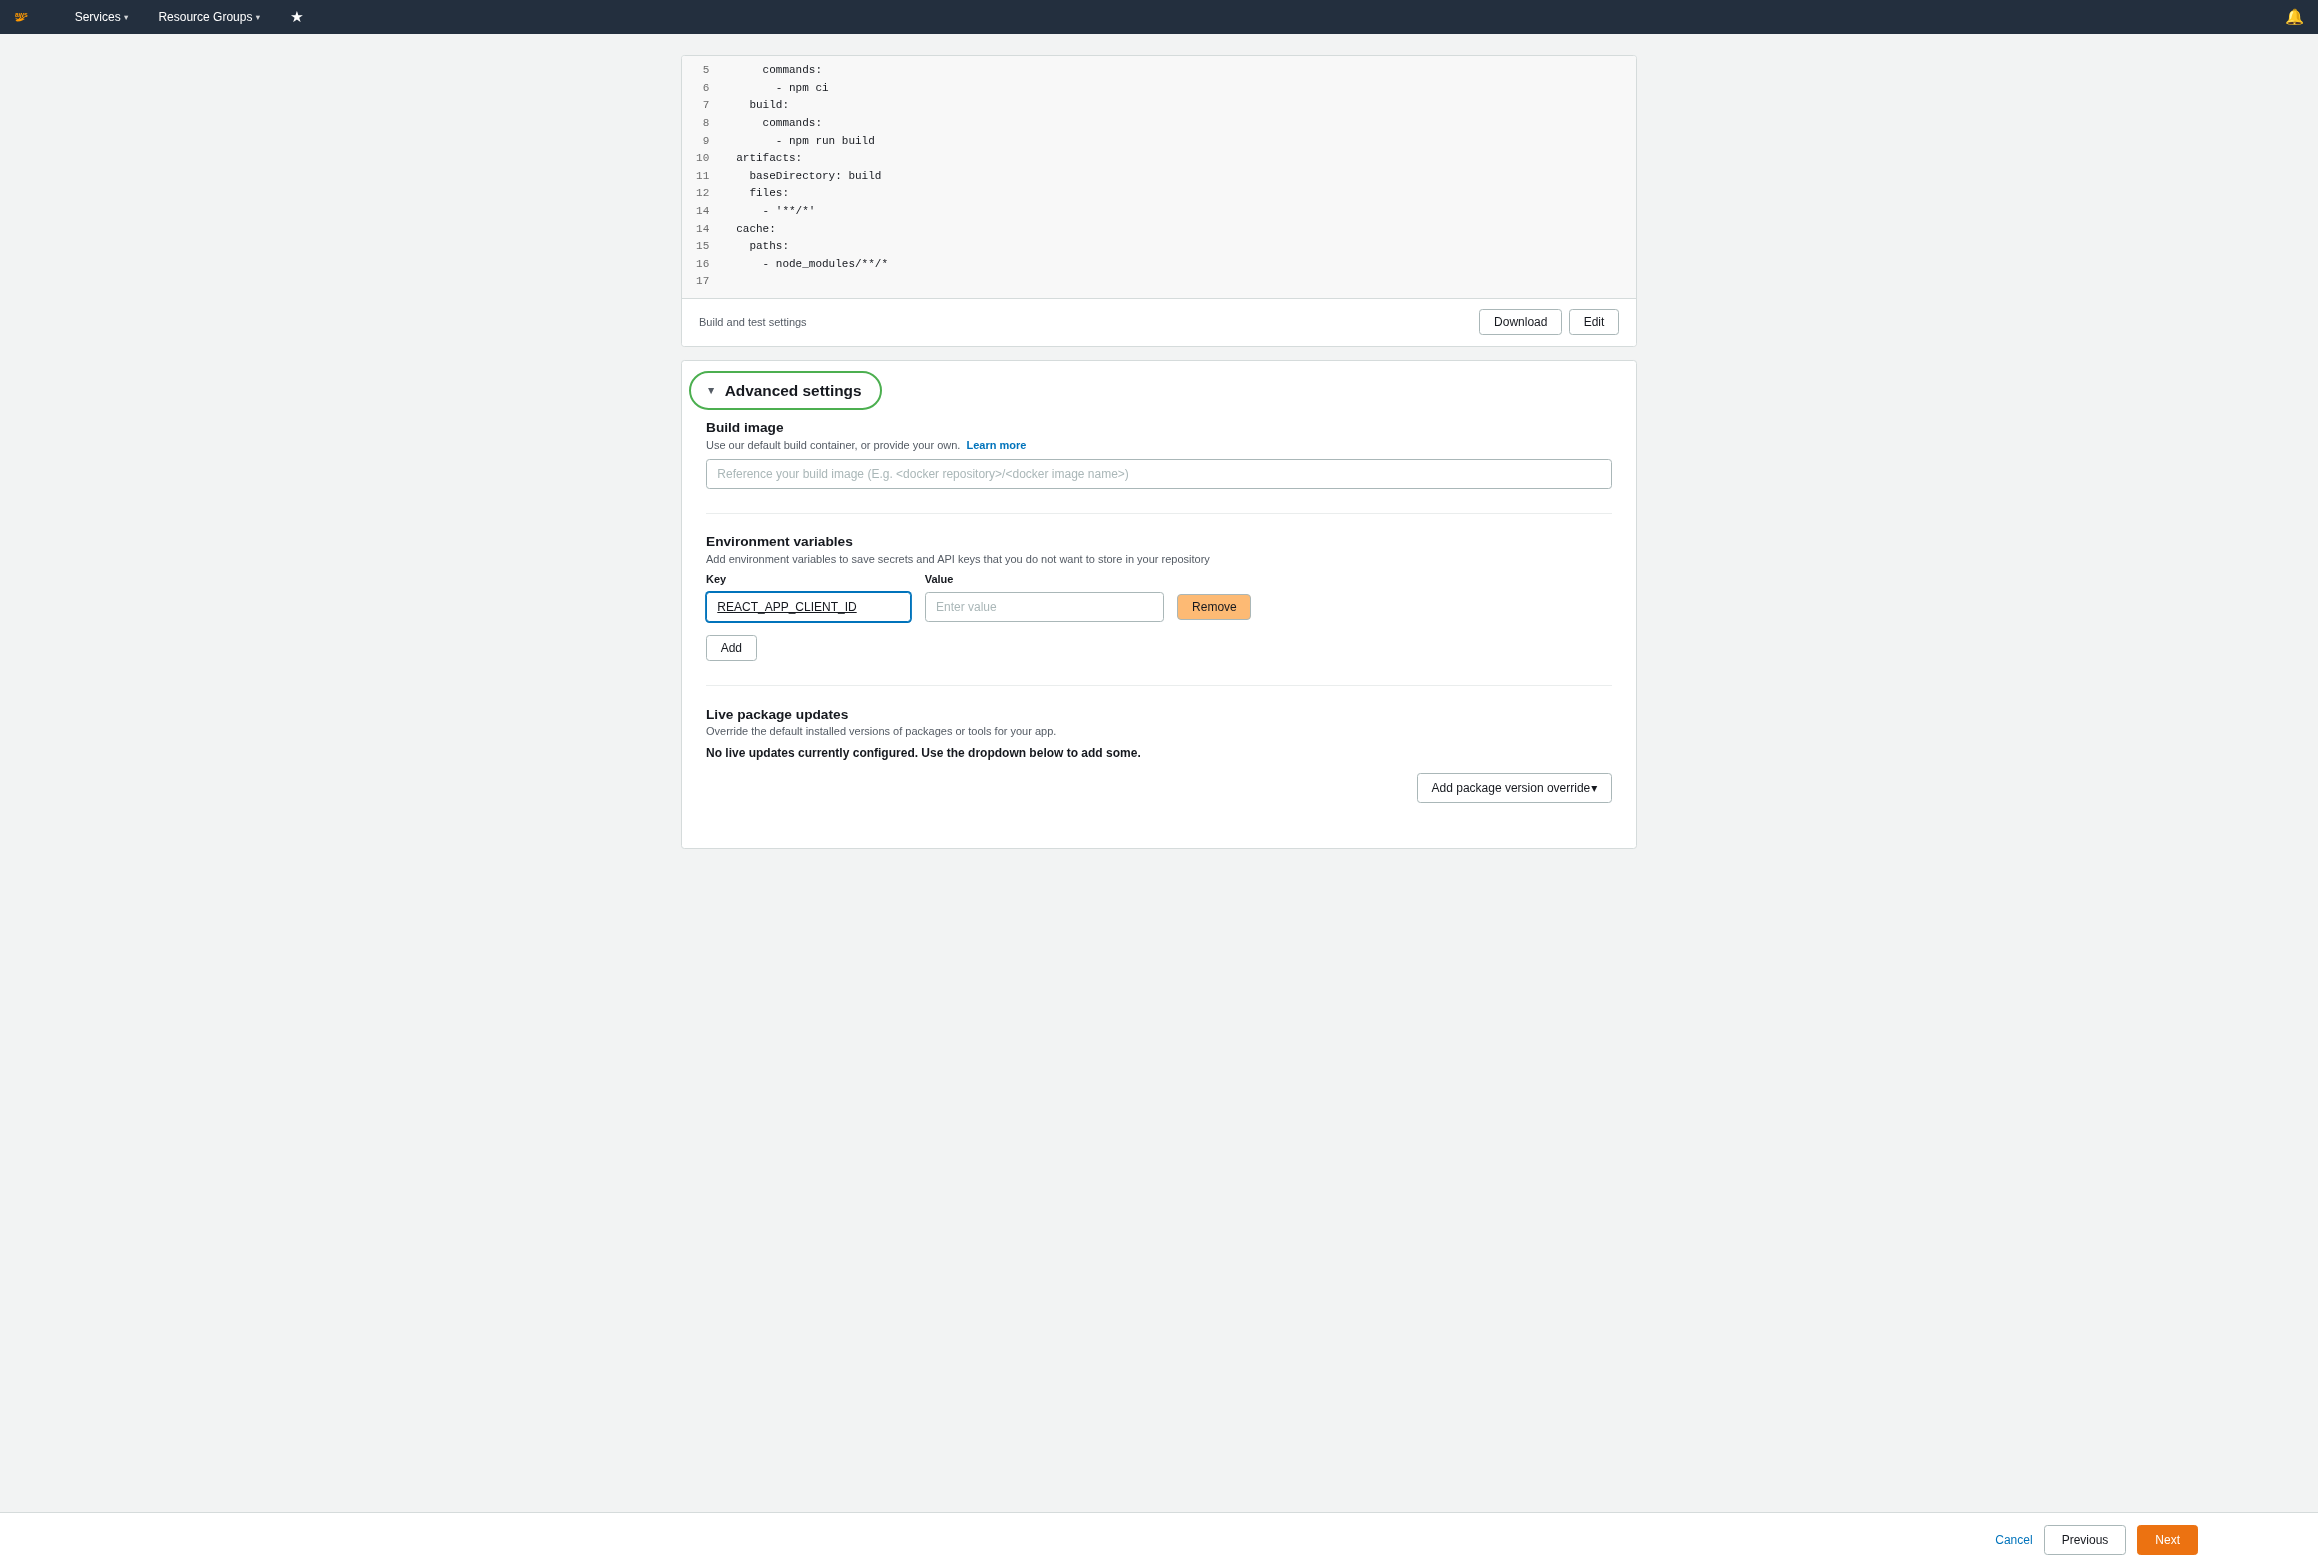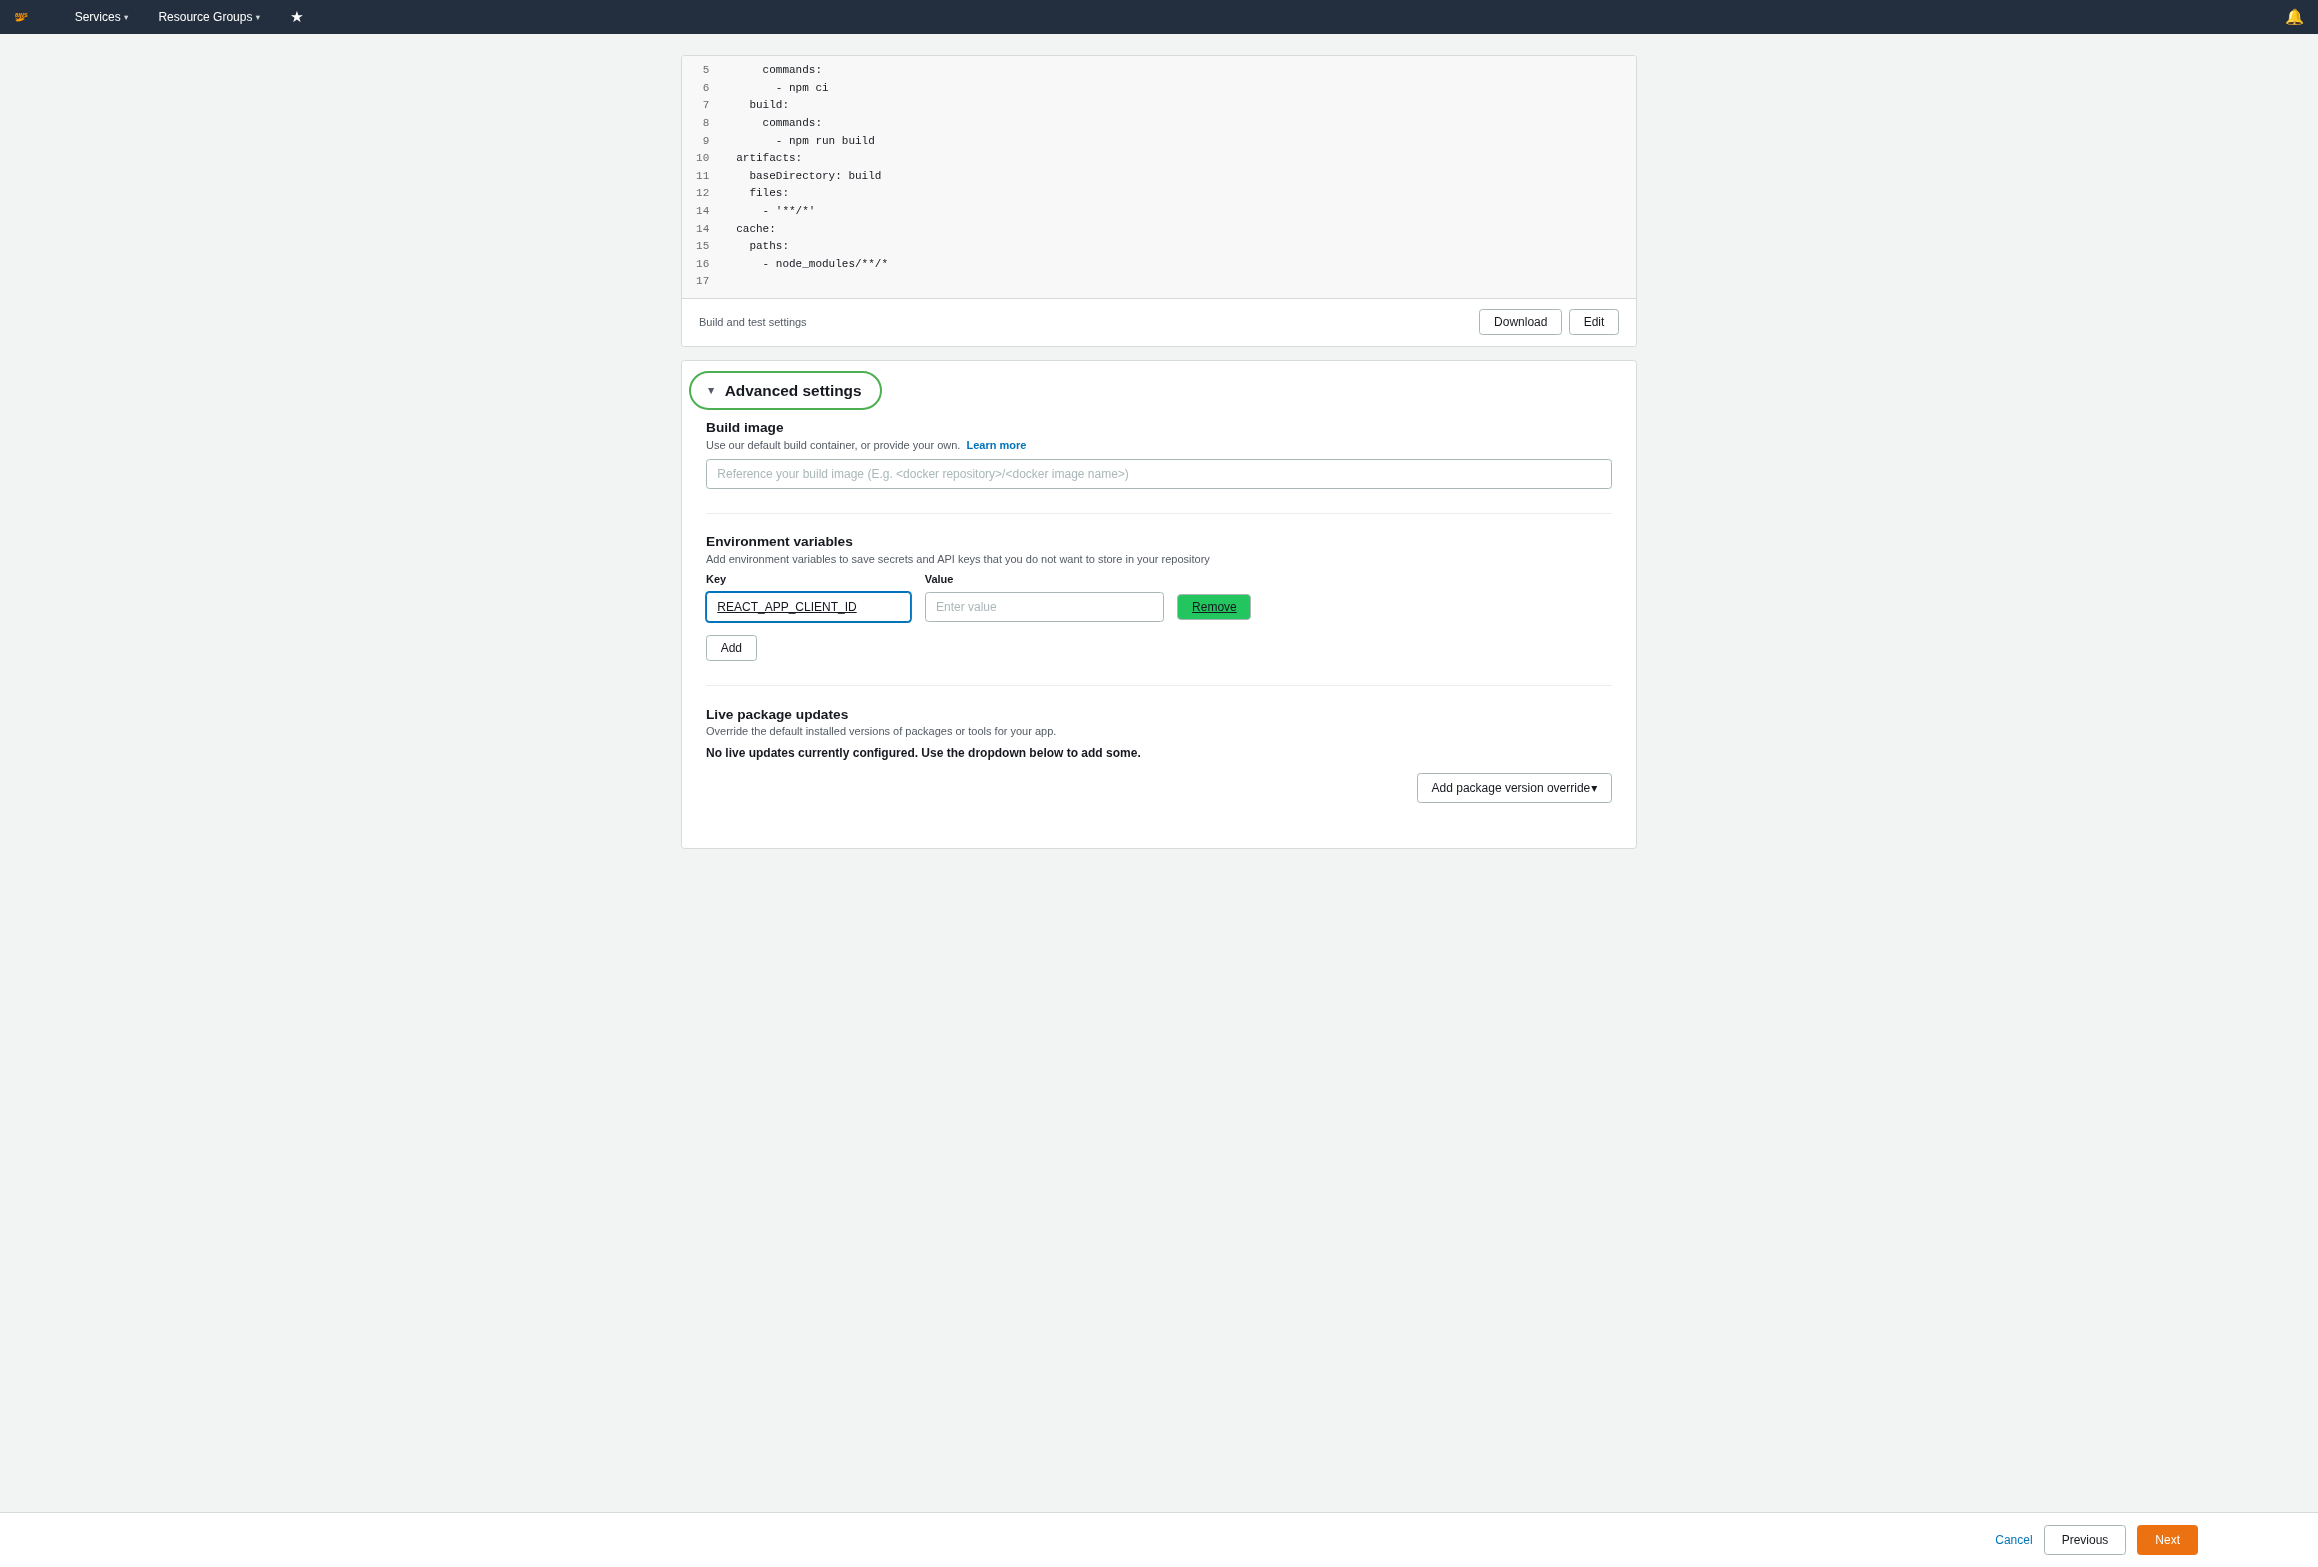--- a/index.html
+++ b/index.html
@@ -227,25 +227,24 @@
       width: 205px;
       text-decoration: underline;
     }
     .env-value-input {
       width: 239px;
     }
     .btn-remove {
       padding: 5.1px 13.7px;
       border: 0.9px solid #aab7b8;
       border-radius: 4px;
-      background: #22c55e;
-      color: #16191f;
-      font-size: 12px;
-      cursor: pointer;
-      text-decoration: underline;
+      background: #fdba74;
+      color: #16191f;
+      font-size: 12px;
+      cursor: pointer;
     }
     .btn-add {
       margin-top: 6.8px;
       padding: 5.1px 13.7px;
       border: 0.9px solid #aab7b8;
       border-radius: 3.4px;
       background: #fff;
       color: #16191f;
       font-size: 12px;
       cursor: pointer;

